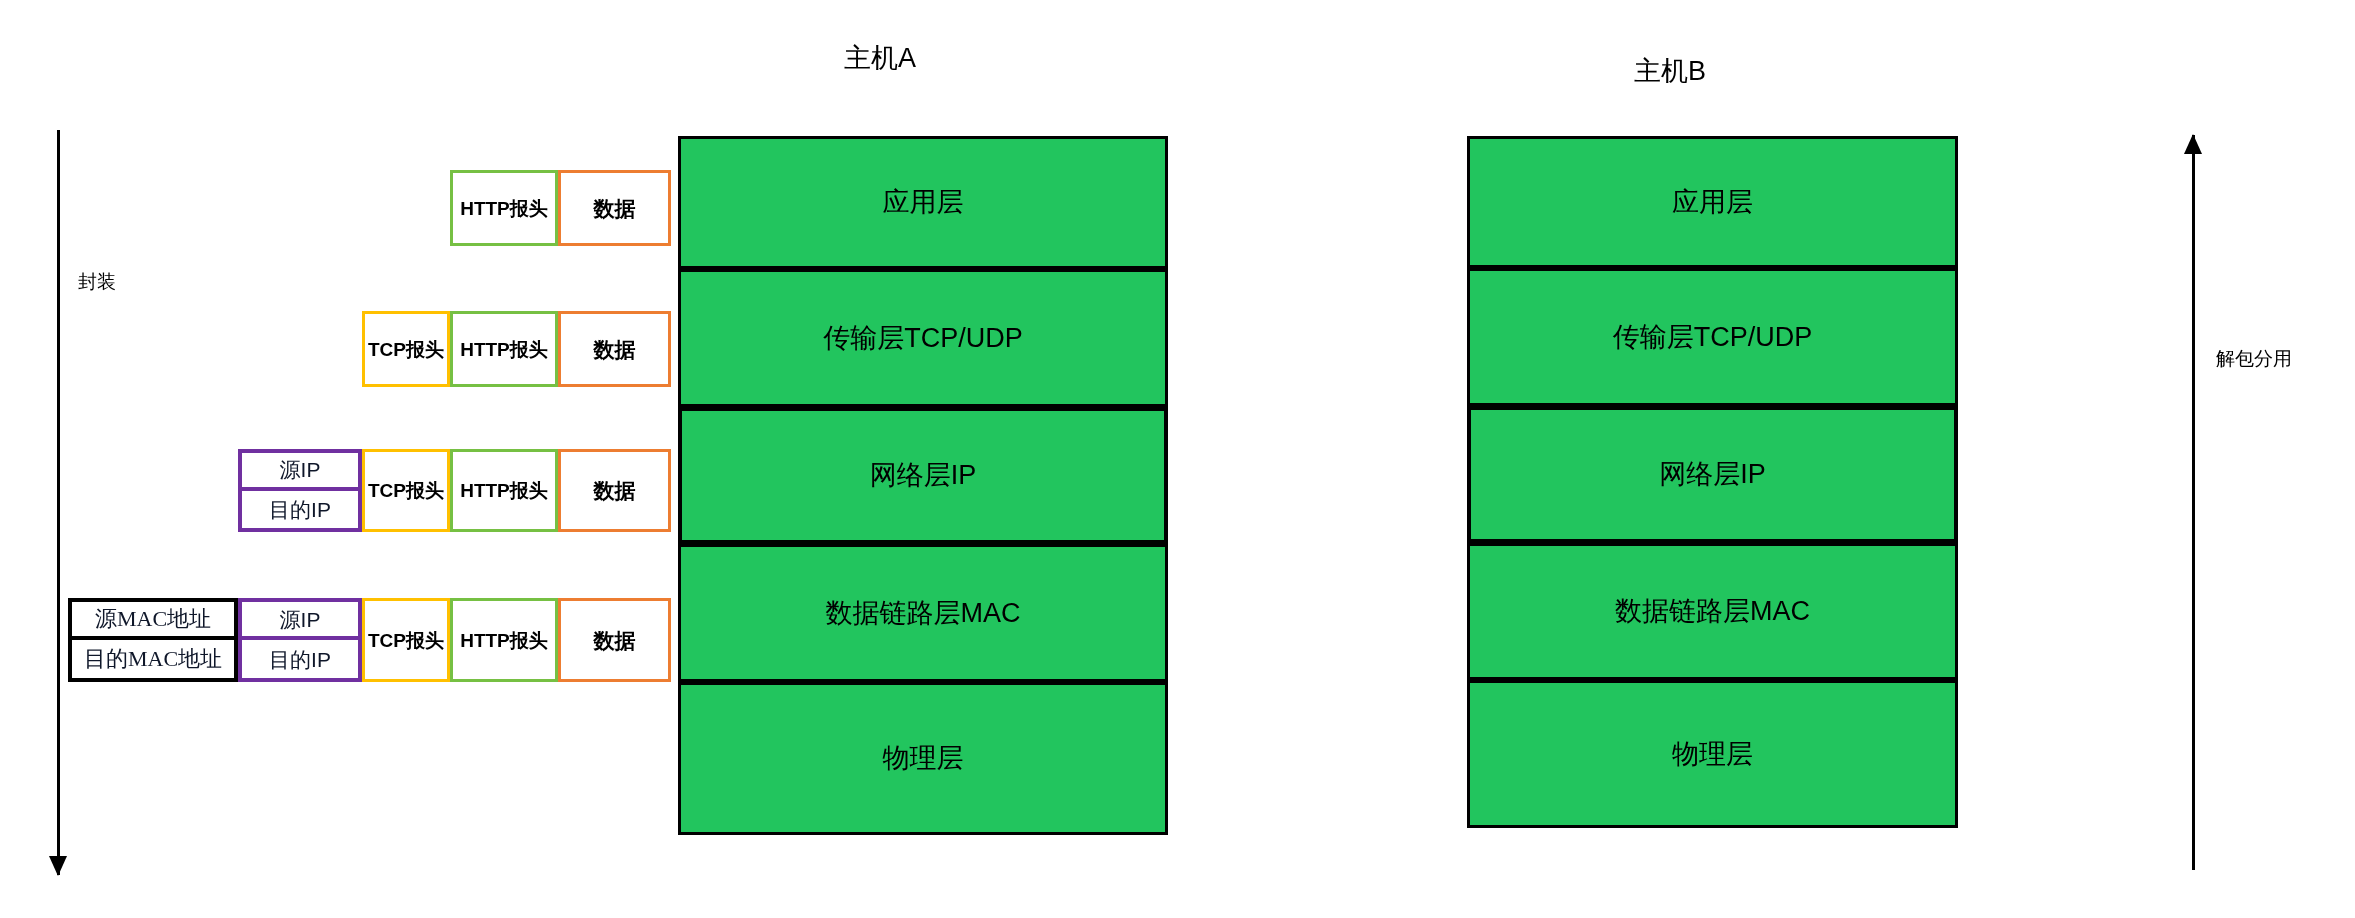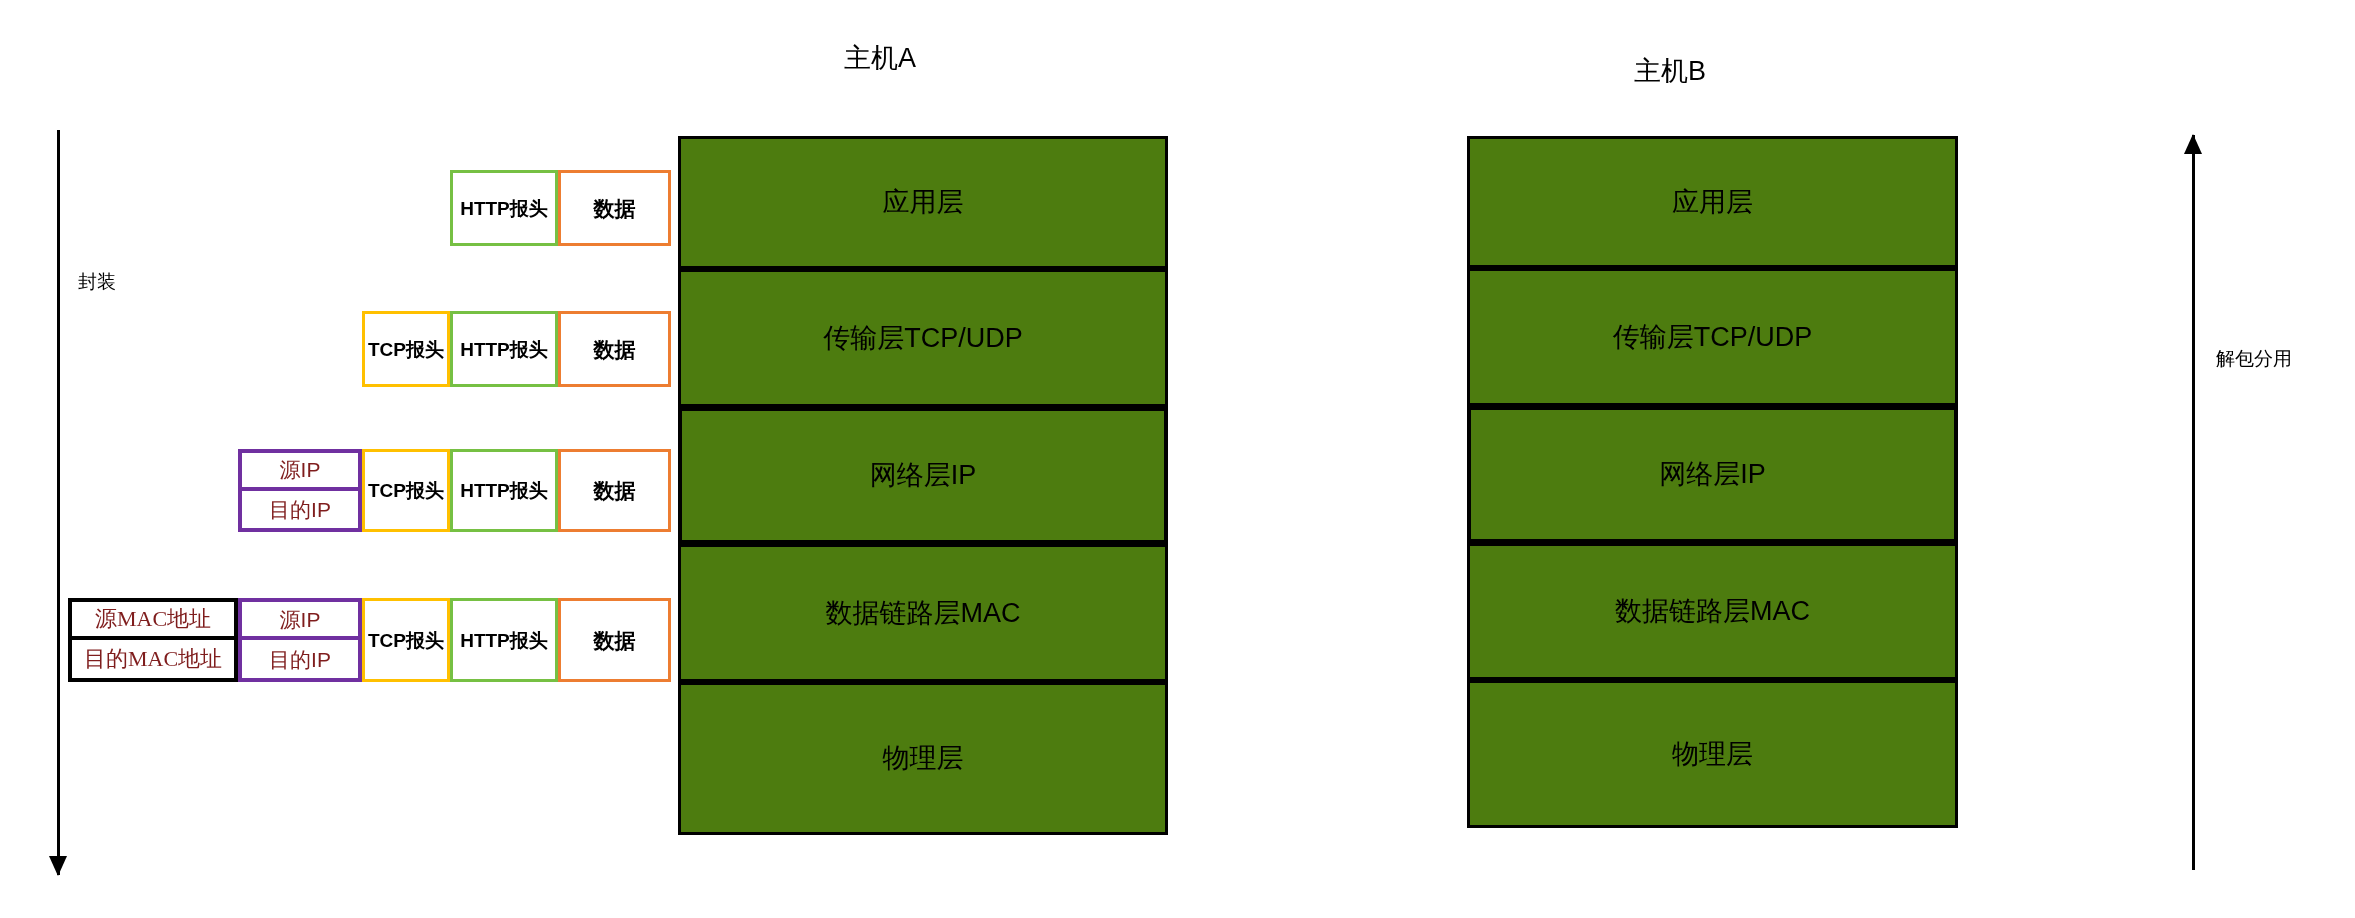--- a/index.html
+++ b/index.html
@@ -12,21 +12,21 @@
 
   
   .host-title{
     position:absolute;font-size:27px;line-height:1;white-space:nowrap;
     color:#000;text-align:center;
   }
   .host-stack{position:absolute;}
   .layer{
     position:absolute;left:0;right:0;
     border:3px solid #000000;
-    background:#4d7c0f;
+    background:#22c55e;
     box-sizing:border-box;
     display:flex;align-items:center;justify-content:center;
   }
   .layer-label{
     font-size:27px;line-height:1;white-space:nowrap;color:#000;
   }
 
   
   .arrow-wrap{position:absolute;}
   .arrow-line{
@@ -63,21 +63,21 @@
     position:absolute;box-sizing:border-box;background:#ffffff;
   }
   .pkt-split .half{
     position:absolute;left:0;right:0;height:50%;
     display:flex;align-items:center;justify-content:center;
     box-sizing:border-box;background:#ffffff;
   }
   .pkt-split .half.top{top:0;}
   .pkt-split .half.bot{bottom:0;}
   .pkt-split .half span{
-    font-size:21px;line-height:1;white-space:nowrap;color:#7f1d1d;
+    font-size:21px;line-height:1;white-space:nowrap;color:#0f172a;
   }
   .pkt-split .half.macrow span{font-size:22px;font-family:Liberation Serif, serif;}
 </style>
 </head>
 <body>
 
 <div class="stage">
 
   <div class="arrow-wrap" style="left:57px;top:130px;width:3px;height:745px;">
     <div class="arrow-line"></div>

